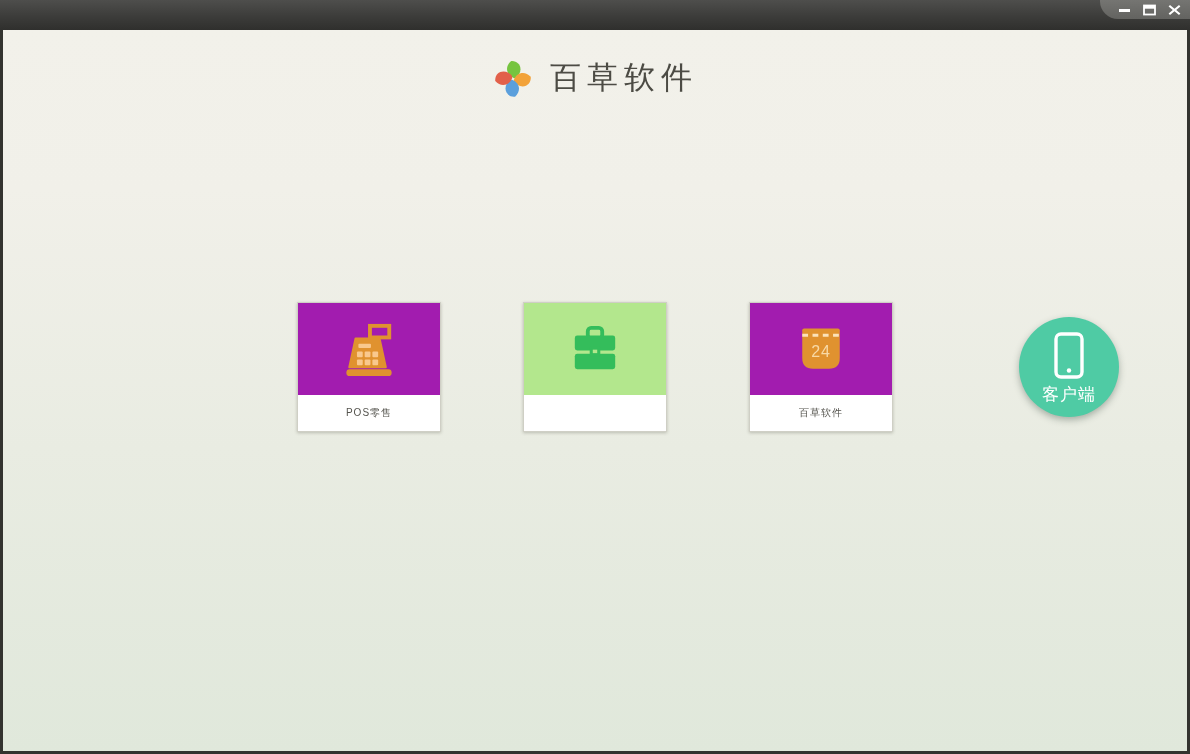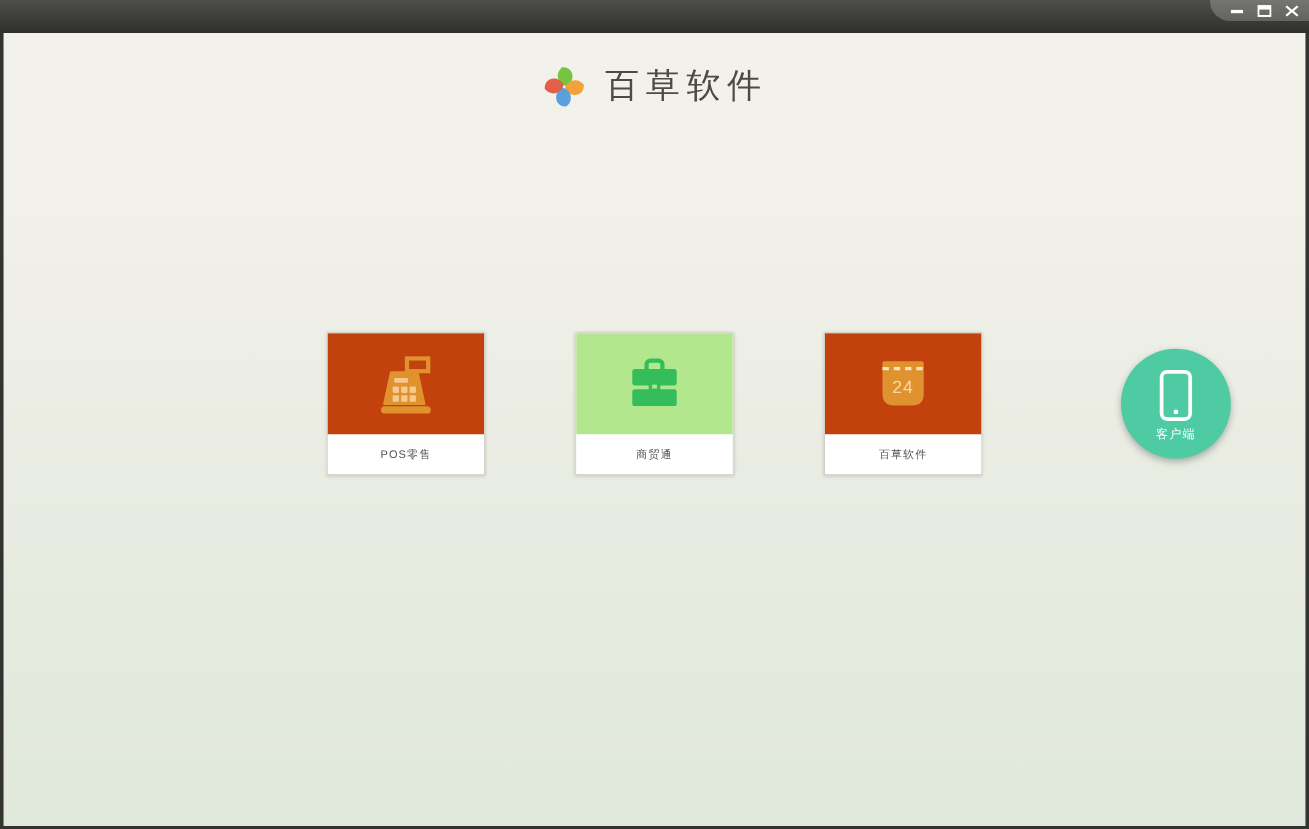--- a/index.html
+++ b/index.html
@@ -48,37 +48,37 @@
   .tiles {
     position:absolute; top:272px; left:0; width:100%;
     display:flex; justify-content:center; gap:82px;
   }
   .tile {
     width:144px; height:130px; background:#fff; cursor:pointer;
     border:1px solid #cfcfc5; box-shadow:0 1px 3px rgba(70,70,55,0.28);
     display:flex; flex-direction:column;
   }
   .tile-top { height:92px; display:flex; align-items:center; justify-content:center; }
-  .tile-top.orange { background:#c2410c; }
+  .tile-top.orange { background:#a21caf; }
   .tile-top.green  { background:#b3e78d; }
   .tile-label {
     flex:1; display:flex; align-items:center; justify-content:center;
     font-size:10px; color:#55544e; letter-spacing:1px; background:#fff;
   }
 
   
   .client-circle {
     position:absolute; top:287px; right:68px; width:100px; height:100px;
     border-radius:50%; background:#4fcba4; cursor:pointer;
     box-shadow:0 3px 7px rgba(40,60,50,0.35);
     display:flex; flex-direction:column; align-items:center; justify-content:center;
     padding-top:4px;
   }
   .client-circle .client-label {
-    color:#fff; font-size:11px; letter-spacing:1px; margin-top:4px;
+    color:#fff; font-size:17px; letter-spacing:1px; margin-top:4px;
   }
 </style>
 </head>
 <body>
 
 <div class="window">
 
   <div class="titlebar">
     <div class="titlebar-corner">
       <button class="win-btn" title="minimize">
@@ -139,21 +139,20 @@
       <div class="tile">
         <div class="tile-top green">
           <svg width="54" height="50" viewBox="0 0 56 52">
             <rect x="20.5" y="4" width="15" height="11" rx="3.5" fill="none" stroke="#34bd5b" stroke-width="4"></rect>
             <rect x="7" y="12" width="42" height="15.5" rx="2.5" fill="#34bd5b"></rect>
             <rect x="7" y="31" width="42" height="16" rx="2.5" fill="#34bd5b"></rect>
             <rect x="22.5" y="23.5" width="11" height="10" rx="1.5" fill="#34bd5b"></rect>
             <rect x="25.7" y="26.7" width="4.6" height="3.6" fill="#b3e78d"></rect>
           </svg>
         </div>
-        <div class="tile-label">商贸通</div>
       </div>
 
       <div class="tile">
         <div class="tile-top orange">
           <svg width="50" height="52" viewBox="0 0 56 56">
             <path d="M9,5 L47,5 Q49,5 49,7 L49,38 Q49,50 37,50 L19,50 Q7,50 7,38 L7,7 Q7,5 9,5 Z" fill="#e0922f"></path>
             <line x1="7" y1="12.5" x2="49" y2="12.5" stroke="#fbe2b9" stroke-width="3.4" stroke-dasharray="6.5 5"></line>
             <text x="28" y="37" text-anchor="middle" font-size="18" letter-spacing="1" fill="#f8d9a6" font-family="Liberation Sans, sans-serif">24</text>
           </svg>
         </div>

